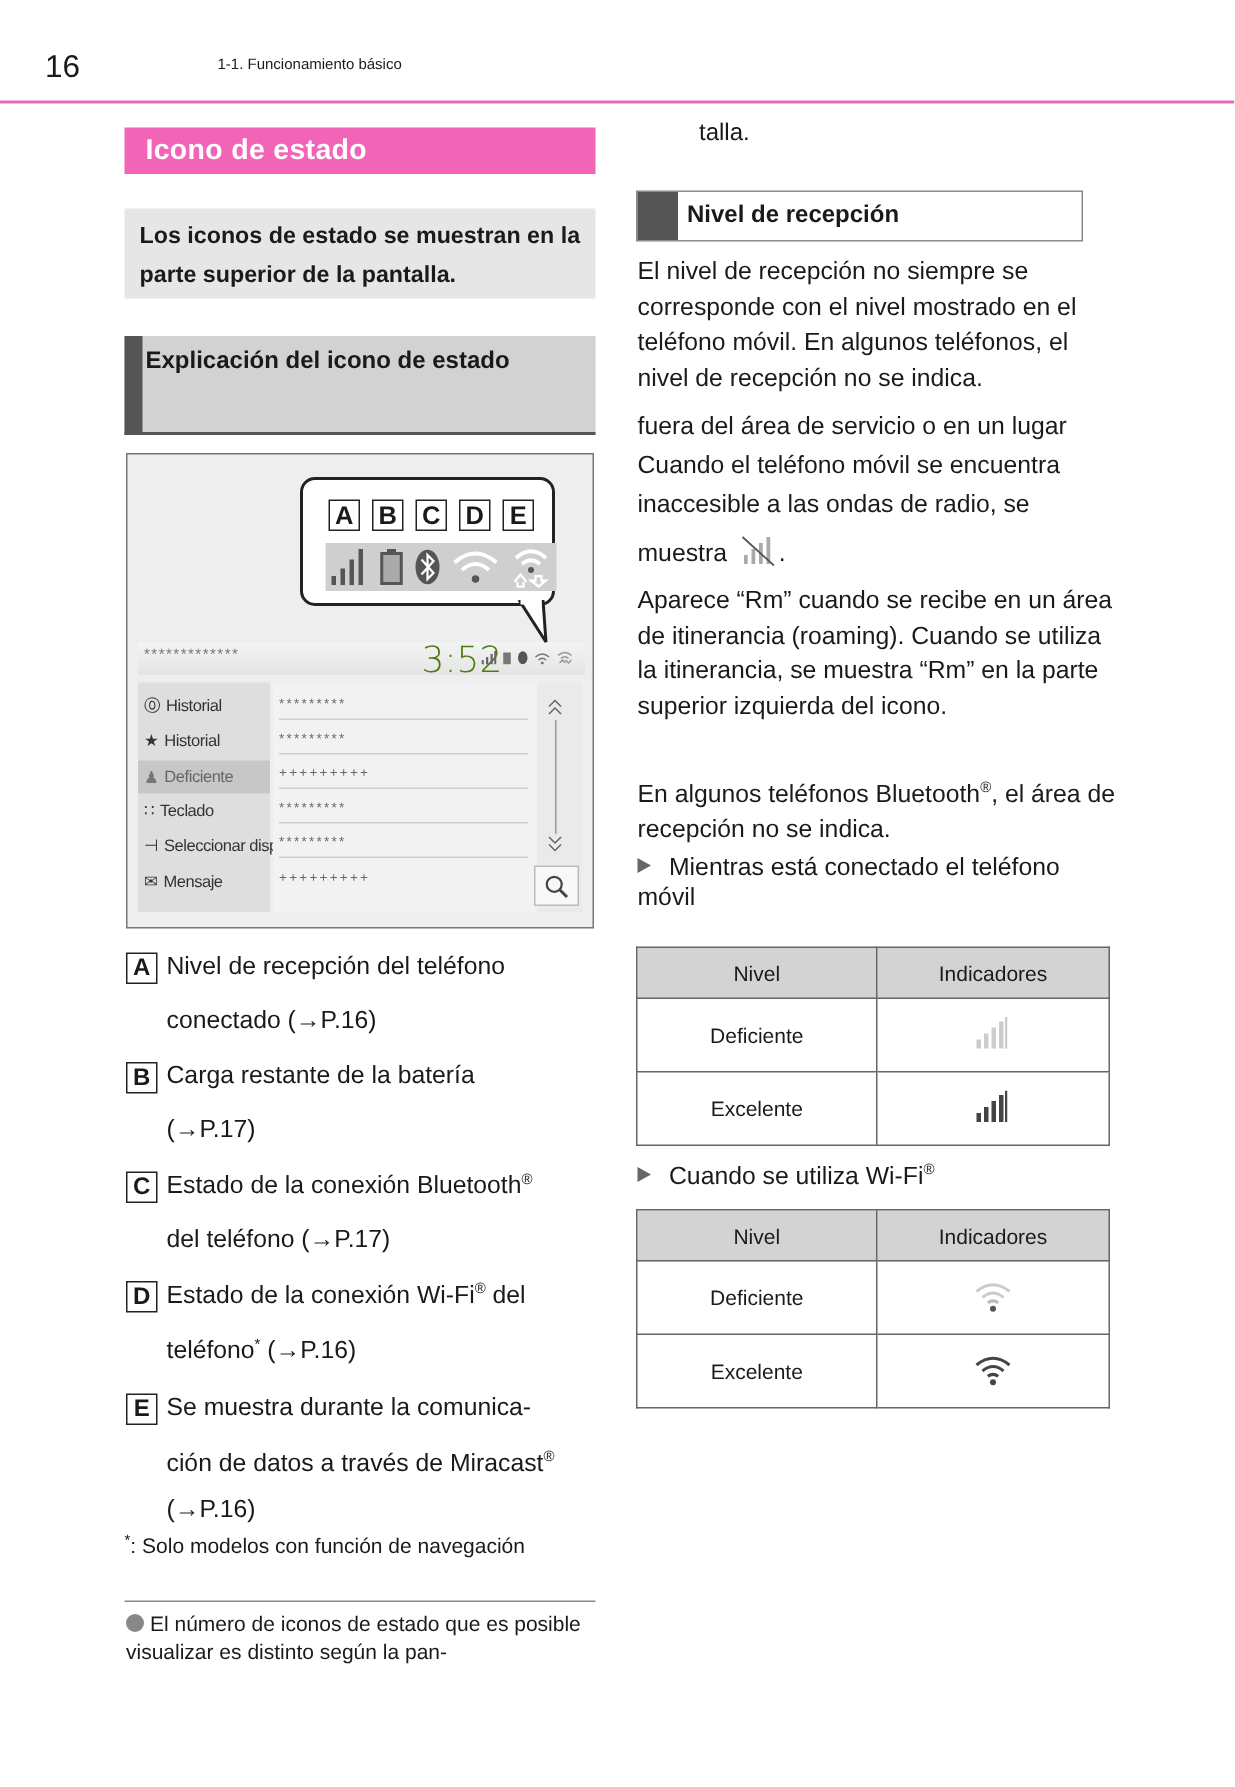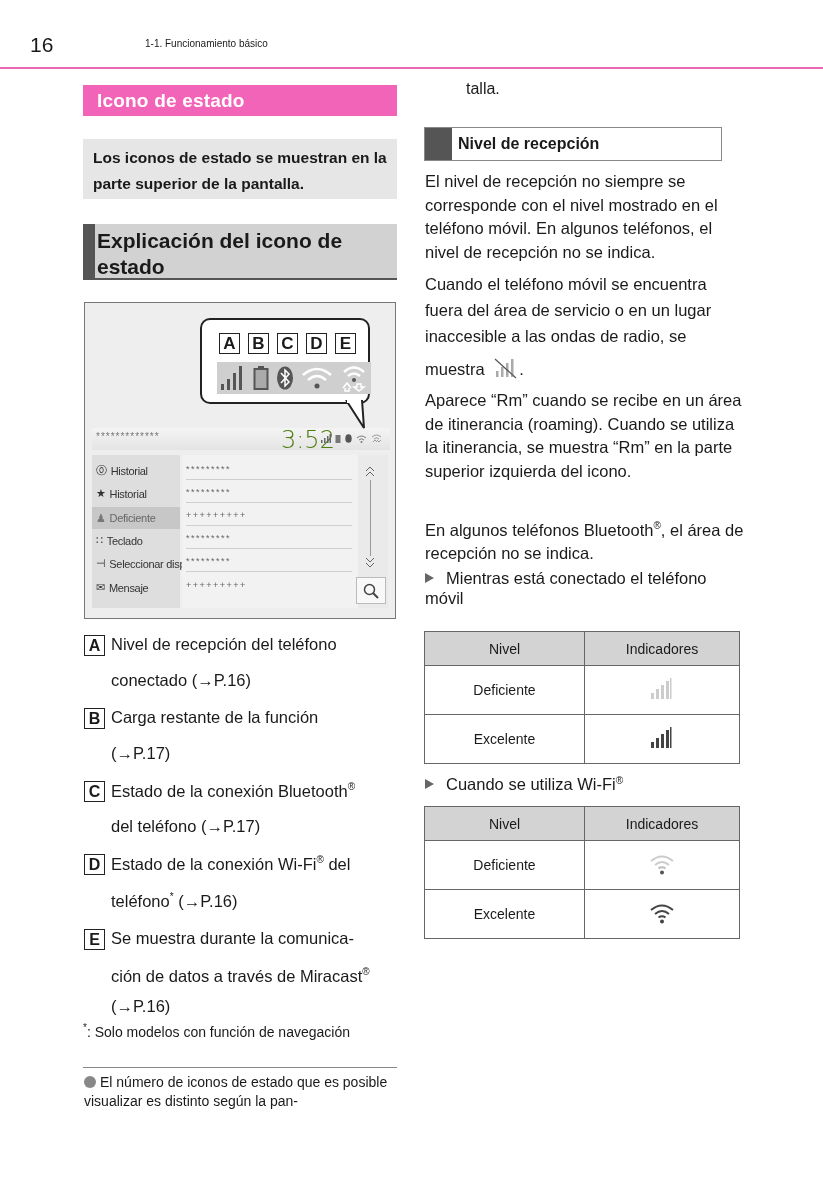--- a/index.html
+++ b/index.html
@@ -12,23 +12,23 @@
   .chapter { left: 145px; top: 38px; font-size: 10px; font-weight: normal; }
   .header-rule { left: 0; top: 67px; width: 823px; height: 2px; background: #e968b4; }
 
   
   .pink-title { left: 83px; top: 85px; width: 314px; height: 31px; background: #f264b8;
                 color: #fff; font-weight: bold; font-size: 19px; box-sizing: border-box;
                 padding: 5px 0 0 14px; letter-spacing: 0.2px; }
   .summary-box { left: 83px; top: 139px; width: 314px; height: 60px; background: #e6e6e6;
                  box-sizing: border-box; padding: 6px 10px; font-weight: bold; font-size: 15.5px;
                  line-height: 26px; }
-  .sub-heading { left: 83px; top: 224px; width: 314px; height: 56px; background: #d2d2d2;
+  .sub-heading { left: 83px; top: 224px; width: 314px; height: 66px; background: #d2d2d2;
                  border-left: 12px solid #555; border-bottom: 2px solid #555; box-sizing: border-box;
-                 padding: 4px 0 4px 2px; font-weight: bold; font-size: 21px; line-height: 26px; }
+                 padding: 4px 0 4px 2px; font-weight: bold; font-size: 16px; line-height: 26px; }
 
   
   .screen { left: 84px; top: 302px; width: 312px; height: 317px; border: 1.5px solid #777;
             background: #eeeeee; box-sizing: border-box; }
   .callout { left: 200px; top: 318px; width: 170px; height: 86px; background: #fff;
              border: 2px solid #222; border-radius: 10px; box-sizing: border-box; }
   .letters { left: 219px; top: 333px; display: flex; gap: 8px; }
   .letter-box { width: 21px; height: 21px; border: 1.5px solid #222; background: #fff;
                 font-weight: bold; font-size: 17px; display: flex; align-items: center;
                 justify-content: center; box-sizing: border-box; }
@@ -209,21 +209,21 @@
       <circle cx="6.5" cy="6.5" r="5" stroke="#444" stroke-width="1.5" fill="none"></circle>
       <path d="M10 10 L15 15" stroke="#444" stroke-width="2"></path>
     </svg>
 </div>
 
 <div class="lbox" style="top:635px">A</div>
 <div class="legend-line" style="top:635px">Nivel de recepción del teléfono</div>
 <div class="legend-line" style="top:671px">conectado (→P.16)</div>
 
 <div class="lbox" style="top:708px">B</div>
-<div class="legend-line" style="top:708px">Carga restante de la función</div>
+<div class="legend-line" style="top:708px">Carga restante de la batería</div>
 <div class="legend-line" style="top:744px">(→P.17)</div>
 
 <div class="lbox" style="top:781px">C</div>
 <div class="legend-line" style="top:781px">Estado de la conexión Bluetooth<sup>®</sup></div>
 <div class="legend-line" style="top:817px">del teléfono (→P.17)</div>
 
 <div class="lbox" style="top:854px">D</div>
 <div class="legend-line" style="top:854px">Estado de la conexión Wi-Fi<sup>®</sup> del</div>
 <div class="legend-line" style="top:891px">teléfono<sup>*</sup> (→P.16)</div>
 
@@ -240,22 +240,22 @@
 
 <div class="abs talla">talla.</div>
 <div class="abs right-heading">
   <div class="bar"></div>
   <div class="txt">Nivel de recepción</div>
 </div>
 
 <div class="abs para" style="top:170px">El nivel de recepción no siempre se corresponde con el nivel mostrado en el teléfono móvil. En algunos teléfonos, el nivel de recepción no se indica.</div>
 
 <div class="abs para" style="top:271px;line-height:26px">
+  <div>fuera del área de servicio o en un lugar</div>
   <div>Cuando el teléfono móvil se encuentra</div>
-  <div>fuera del área de servicio o en un lugar</div>
   <div>inaccesible a las ondas de radio, se</div>
   <div style="margin-top:7px"><span>muestra</span>
     <svg width="26" height="22" style="vertical-align:-4px;margin-left:4px">
       <rect x="3" y="14" width="2.5" height="6" fill="#aaa"></rect>
         <rect x="8" y="10" width="2.5" height="10" fill="#aaa"></rect>
         <rect x="13" y="6" width="2.5" height="14" fill="#aaa"></rect>
         <rect x="18" y="2" width="2.5" height="18" fill="#aaa"></rect>
       <path d="M2 2 L23 21" stroke="#555" stroke-width="1.2"></path>
     </svg><span>.</span>
   </div>

